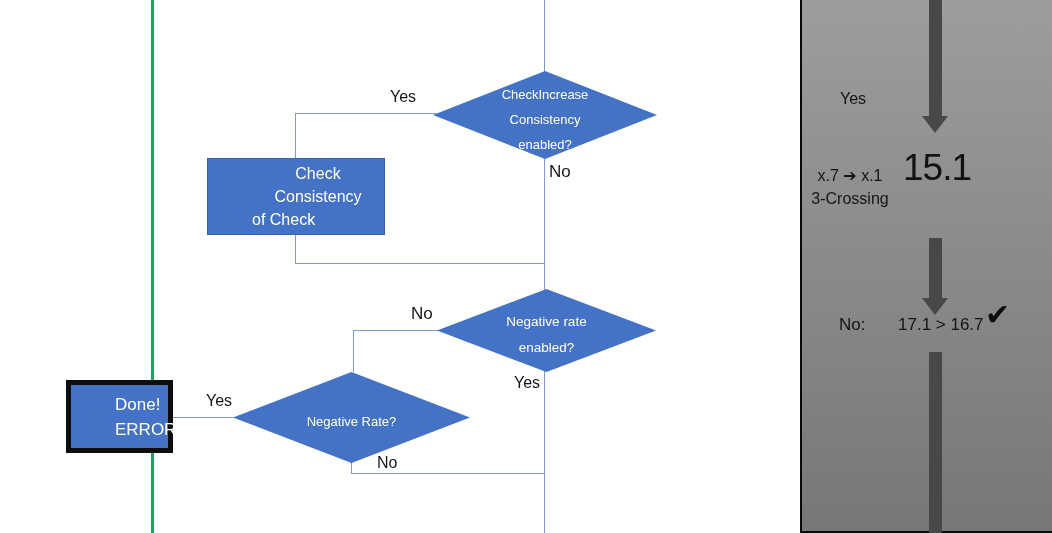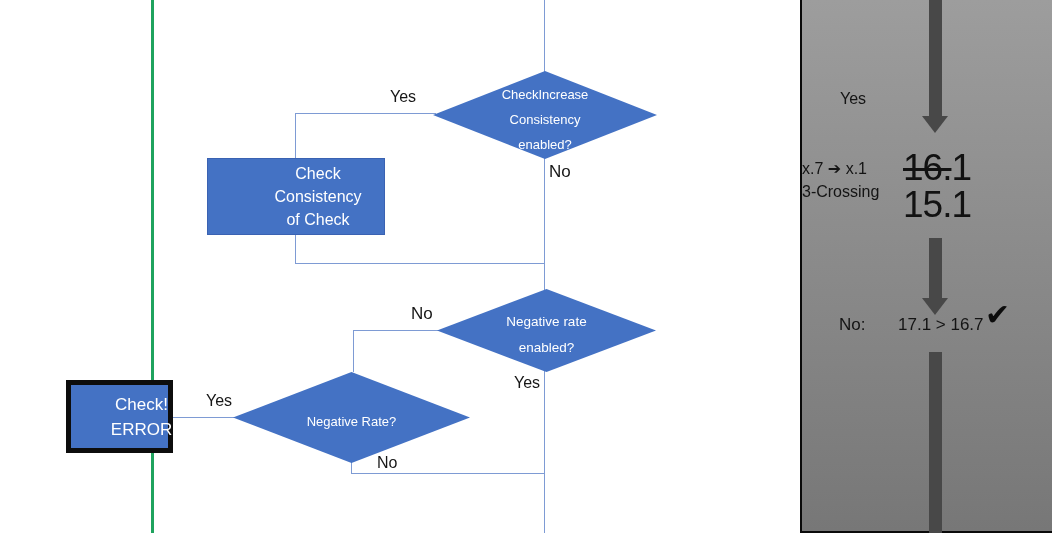--- a/index.html
+++ b/index.html
@@ -26,41 +26,41 @@
     display:flex; flex-direction:column; align-items:center; justify-content:center;
     color:#ffffff; text-align:center;
   }
   .diamond span { display:block;margin-top:8px; }
   .d1 { font-size:13px; line-height:17px; }
   .d2 { font-size:13.5px; line-height:18px; }
   .d3 { font-size:13px; line-height:17px; }
 
   .rect {
     position:absolute; background:#4472c4; border:1px solid #3a62b2;
-    display:flex; flex-direction:column; align-items:center; justify-content:center;
+    display:flex; flex-direction:column; align-items:flex-start; justify-content:center;
     color:#ffffff; text-align:center;padding-left:44px;
   }
   .rect span { display:block; }
   .process { font-size:16px; line-height:23px; }
   .terminal { border:5px solid #0d0d0d; font-size:17px; line-height:25px; }
 
   .lbl { position:absolute; color:#161616; font-size:16px; }
 
   
   .panel {
     position:absolute; left:800px; top:0; width:252px; height:533px;
     background:linear-gradient(#9d9d9d,#777777);
     border-left:2px solid #0a0a0a; border-bottom:2px solid #0a0a0a;
   }
   .shaft { position:absolute; left:127px; width:13px; background:#484848; }
   .head  { position:absolute; left:120px; width:0; height:0;
            border-left:13px solid transparent; border-right:13px solid transparent;
            border-top:17px solid #484848; }
   .p-lbl { position:absolute; color:#141414; font-size:16px; }
-  .rule  { position:absolute; left:0; top:157px; width:96px; text-align:left;
+  .rule  { position:absolute; left:0; top:164px; width:96px; text-align:center;
            color:#141414; font-size:16px; line-height:23px; }
   .rule span { display:block; }
   .bignum { position:absolute; left:101px; top:149px; color:#121212;
             font-size:37px; line-height:37px; letter-spacing:-1px; }
   .bignum div { white-space:nowrap; }
   .struck { text-decoration:line-through; text-decoration-thickness:3px; }
   .check { position:absolute; left:183px; top:297px; font-size:30px; font-weight:bold; color:#0c0c0c; }
 </style>
 </head>
 <body>
@@ -96,21 +96,21 @@
   <div class="diamond d2" style="left:437px;top:289px;width:219px;height:83px">
     <span>Negative rate</span>
     <span>enabled?</span>
   </div>
 
   <div class="diamond d3" style="left:233px;top:372px;width:237px;height:91px">
     <span>Negative Rate?</span>
   </div>
 
   <div class="rect terminal" style="left:66px;top:380px;width:107px;height:73px">
-    <span>Check!</span>
+    <span>Done!</span>
     <span>ERROR</span>
   </div>
 
   <div class="lbl" style="left:390px;top:88px">Yes</div>
   <div class="lbl" style="left:549px;top:162px;font-size:17px">No</div>
   <div class="lbl" style="left:411px;top:304px;font-size:17px">No</div>
   <div class="lbl" style="left:514px;top:374px">Yes</div>
   <div class="lbl" style="left:206px;top:392px">Yes</div>
   <div class="lbl" style="left:377px;top:454px">No</div>
 
@@ -120,21 +120,20 @@
     <div class="head" style="top:116px"></div>
 
     <div class="p-lbl" style="left:38px;top:90px">Yes</div>
 
     <div class="rule">
       <span>x.7 ➔ x.1</span>
       <span>3-Crossing</span>
     </div>
 
     <div class="bignum">
-      <div><span class="struck">16.</span><span>1</span></div>
       <div>15.1</div>
     </div>
 
     <div class="shaft" style="top:238px;height:60px"></div>
     <div class="head" style="top:298px"></div>
 
     <div class="p-lbl" style="left:37px;top:315px;font-size:17px">No:</div>
     <div class="p-lbl" style="left:96px;top:315px;font-size:17px">17.1 &gt; 16.7</div>
     <div class="check">✔</div>
 

